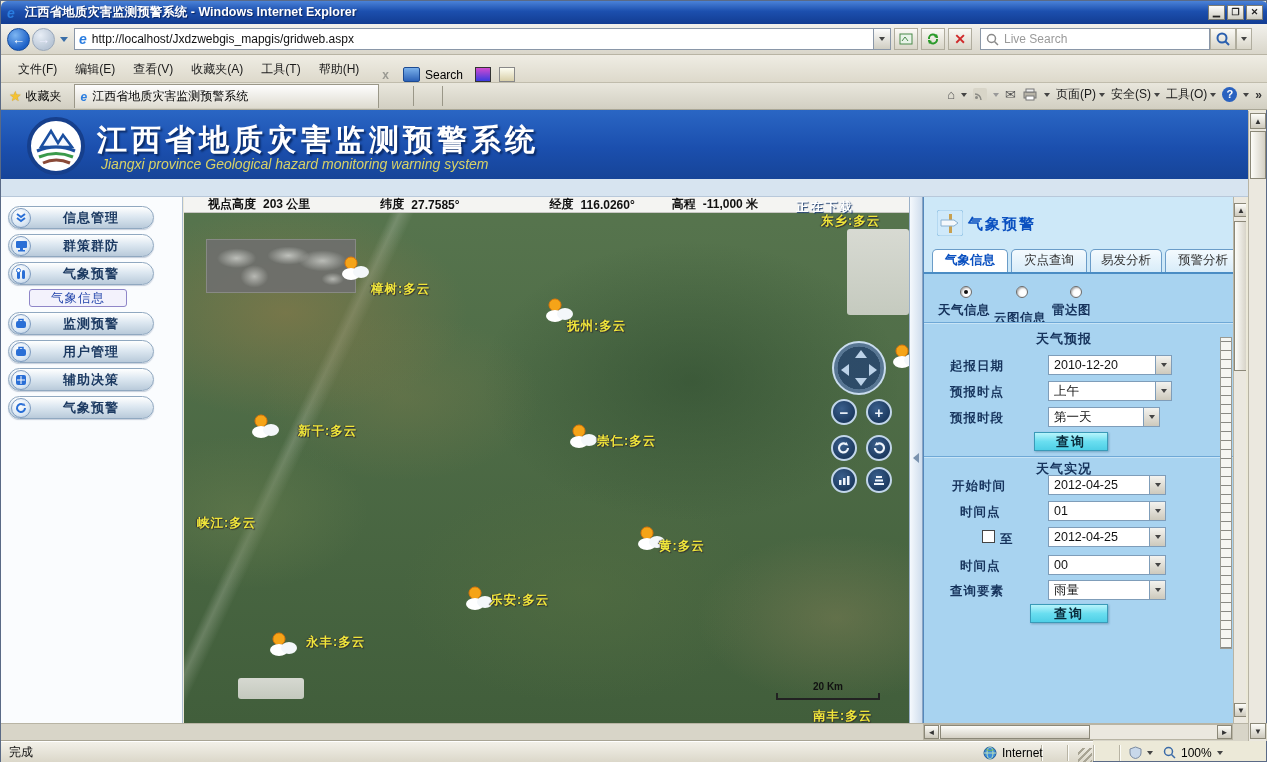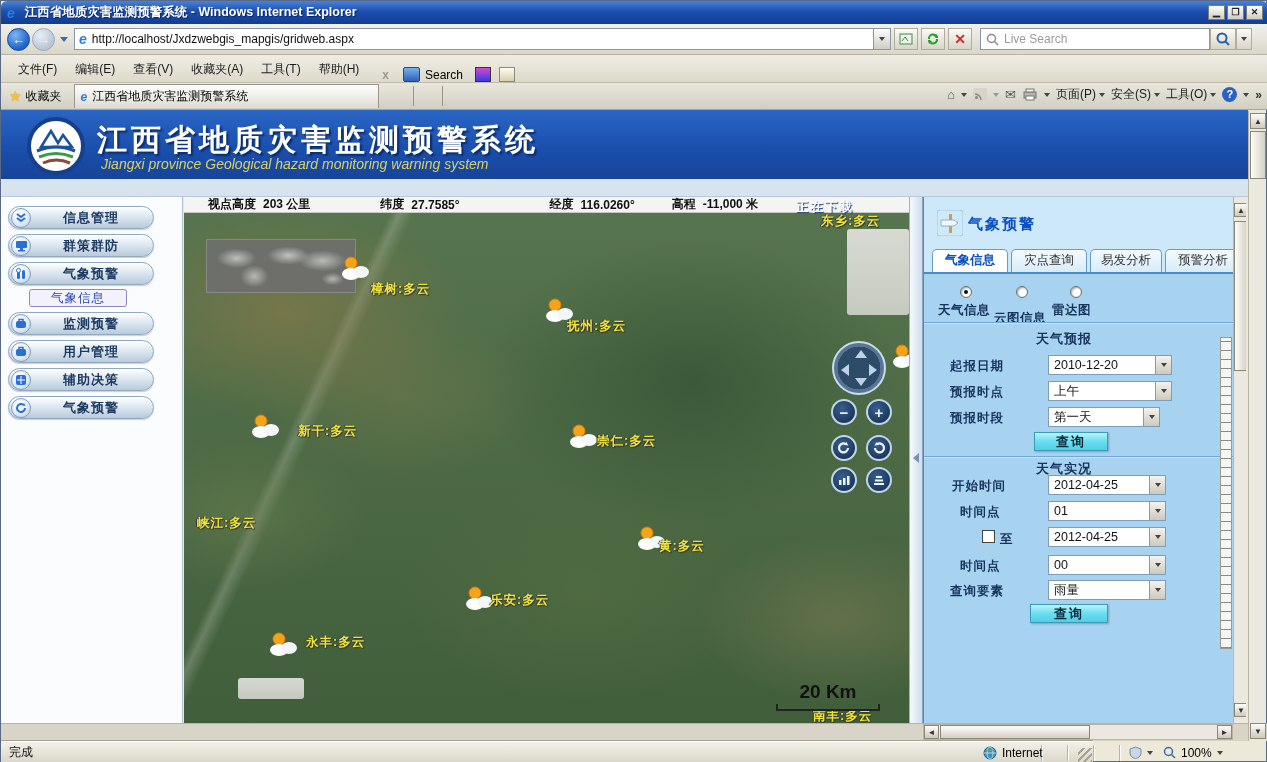--- a/index.html
+++ b/index.html
@@ -100,21 +100,21 @@
       radial-gradient(ellipse 20px 16px at 32% 70%, #c2c2c2, transparent 70%),
       radial-gradient(ellipse 30px 13px at 55% 30%, #cccccc, transparent 70%),
       radial-gradient(ellipse 34px 15px at 78% 40%, #c6c6c6, transparent 70%),
       radial-gradient(ellipse 16px 9px at 85% 75%, #bfbfbf, transparent 70%),
       #6f6f6f; border:1px solid #8d8d8d; }
   .cloudblock { position:absolute; background:linear-gradient(#e3e3de,#cfd2c9); border-radius:3px; opacity:.92; }
   .maplabel { position:absolute; color:#efe53a; font-weight:bold; font-size:12.5px; white-space:nowrap;
     text-shadow:1px 1px 1px #333, -1px 0 1px #333; letter-spacing:1px; }
   .downloading { position:absolute; color:#fff; font-weight:bold; font-size:12.5px; text-shadow:1px 1px 1px #1a3a6a; letter-spacing:2px; }
   .wicon { position:absolute; width:32px; height:26px; }
-  .scalebar { position:absolute; width:104px; text-align:center; color:#111; font-weight:bold; font-size:19px; }
+  .scalebar { position:absolute; width:104px; text-align:center; color:#111; font-weight:bold; font-size:10px; }
   .scaleline { height:7px; border-left:2px solid #222; border-right:2px solid #222; border-bottom:2px solid #222; margin-top:1px; }
 
   
   .pancircle { position:absolute; width:54px; height:54px; border-radius:50%;
     background:radial-gradient(circle, rgba(40,70,110,.85) 60%, rgba(90,120,160,.85) 61% 78%, rgba(200,220,240,.9) 79%);
     border:2px solid #c9dcee; }
   .tri { position:absolute; width:0; height:0; }
   .tri.up    { left:21px; top:7px;  border-left:6px solid transparent; border-right:6px solid transparent; border-bottom:8px solid #bcd2e8; }
   .tri.down  { left:21px; bottom:7px; border-left:6px solid transparent; border-right:6px solid transparent; border-top:8px solid #bcd2e8; }
   .tri.left  { left:7px; top:21px; border-top:6px solid transparent; border-bottom:6px solid transparent; border-right:8px solid #bcd2e8; }

